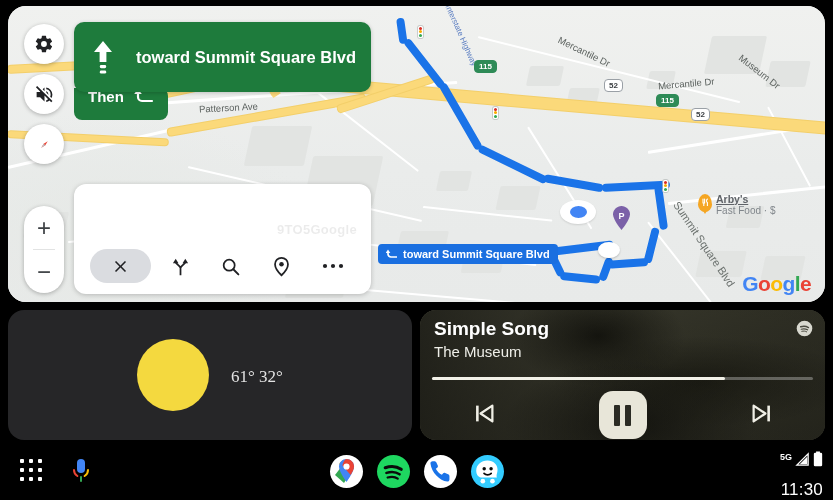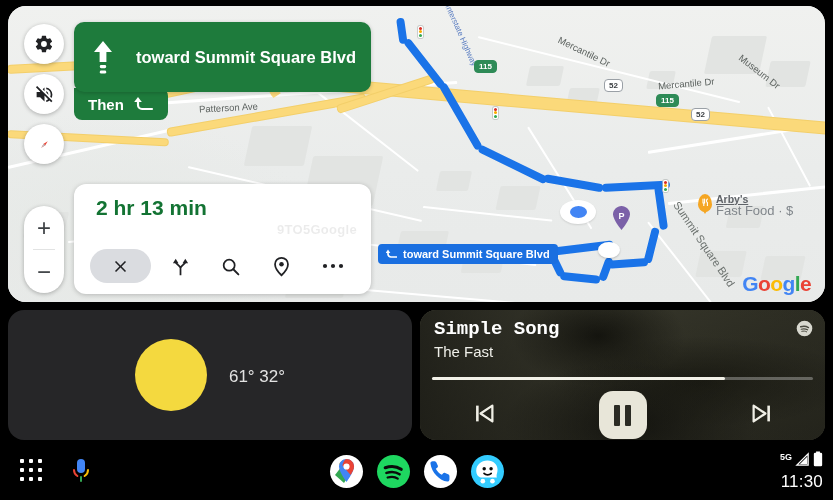--- a/index.html
+++ b/index.html
@@ -141,21 +141,21 @@
     font-size: 16.5px;
     font-weight: bold;
     line-height: 20px;
     margin-left: 20px;
   }
   #then-badge {
     position: absolute; left: 66px; top: 82px;
     height: 32px;
     background: #1e7b3c;
     border-radius: 0 8px 8px 8px;
-    display: flex; align-items: center;
+    display: flex; align-items: flex-start;
     padding: 0 14px 0 14px;
     gap: 10px;
     z-index: 14;
   }
   #then-label { color: #fff; font-size: 15px; font-weight: bold; }
 
   
   #eta-card {
     position: absolute; left: 66px; top: 178px;
     width: 297px; height: 110px;
@@ -215,21 +215,21 @@
   }
   .poi-pin::after {
     content: "";
     position: absolute; left: 50%; top: 12px;
     width: 0; height: 0; transform: translateX(-50%);
     border-left: 5px solid transparent;
     border-right: 5px solid transparent;
     border-top: 8px solid currentColor;
   }
   #arbys-name { color: #5f6368; font-size: 10.5px; font-weight: bold; line-height: 11px; text-decoration: underline; }
-  #arbys-cat { color: #80868b; font-size: 13px; line-height: 11px; }
+  #arbys-cat { color: #80868b; font-size: 10px; line-height: 11px; }
   #user-dot-halo {
     position: absolute; left: 552px; top: 194px;
     width: 36px; height: 24px;
     background: #fff;
     border-radius: 50%;
     z-index: 11;
     display: flex; align-items: center; justify-content: center;
     box-shadow: 0 1px 2px rgba(0,0,0,.12);
   }
   #user-dot { width: 17px; height: 12px; background: #4285f4; border-radius: 50%; }
@@ -263,40 +263,40 @@
   #weather-card {
     position: absolute; left: 8px; top: 310px;
     width: 404px; height: 130px;
     background: #262628;
     border-radius: 16px;
     display: flex; align-items: center; justify-content: center;
     gap: 22px;
   }
   #sun-icon { width: 72px; height: 72px; border-radius: 50%; background: #f4d93f; }
   #temp-main { color: #fff; font-size: 46px; font-weight: bold; line-height: 46px; letter-spacing: -1px; }
-  #temp-hilo { color: #e3e3e3; font-size: 17px; margin-top: 4px; }
+  #temp-hilo { color: #e3e3e3; font-size: 17px; margin-top: 4px; font-family: Liberation Serif, serif; }
 
   
   #media-card {
     position: absolute; left: 420px; top: 310px;
     width: 405px; height: 130px;
     border-radius: 16px;
     overflow: hidden;
     background: #3c3c30;
   }
   #media-art {
     position: absolute; inset: 0;
     background:
       radial-gradient(ellipse 180px 90px at 52% 88%, #14140f 0%, rgba(20,20,15,0) 70%),
       radial-gradient(ellipse 120px 70px at 44% 20%, #14140e 0%, rgba(20,20,14,0) 72%),
       radial-gradient(ellipse 200px 60px at 70% 55%, #1d1d14 0%, rgba(29,29,20,0) 75%),
       linear-gradient(160deg,#4a4a3b 0%, #3a3a2d 48%, #2c2c22 100%);
   }
   #media-scrim { position: absolute; inset: 0; background: linear-gradient(90deg, rgba(20,20,16,.72) 0%, rgba(20,20,16,.25) 45%, rgba(20,20,16,.35) 100%); }
-  #media-title { position: absolute; left: 14px; top: 8px; color: #fff; font-size: 19px; font-weight: bold; font-family: Liberation Mono, monospace; }
+  #media-title { position: absolute; left: 14px; top: 8px; color: #fff; font-size: 19px; font-weight: bold; }
   #media-artist { position: absolute; left: 14px; top: 33px; color: #efefe9; font-size: 15px; }
   #spotify-badge { position: absolute; right: 12px; top: 10px; }
   #progress-track {
     position: absolute; left: 12px; right: 12px; top: 67px;
     height: 3px; background: rgba(255,255,255,.3); border-radius: 2px;
   }
   #progress-fill { height: 3px; background: #f2f1e8; border-radius: 2px; }
   #media-controls {
     position: absolute; left: 0; right: 0; top: 80px;
     height: 50px;
@@ -326,21 +326,21 @@
   #app-drawer-icon s { display: block; width: 4px; height: 4px; background: #fff; border-radius: 1px; }
   #assistant-mic { position: absolute; left: 70px; top: 16px; }
   #dock-apps {
     position: absolute; left: 50%; top: 13px;
     transform: translateX(-50%);
     display: flex; gap: 14px;
   }
   .dock-app { width: 33px; height: 33px; border-radius: 50%; position: relative; overflow: hidden; }
   #status-area { position: absolute; right: 10px; top: 9px; text-align: right; }
   #status-icons { display: flex; align-items: flex-end; justify-content: flex-end; gap: 3px; height: 17px; }
-  #clock { color: #fff; font-size: 17px; margin-top: 4px; letter-spacing: .2px; }
+  #clock { color: #fff; font-size: 17px; margin-top: 12px; letter-spacing: .2px; }
 </style>
 </head>
 <body>
 
 <div id="screen">
 
   <div id="map-card">
     <div id="map-surface">
 
       <div class="bld" style="left:18px;top:206px;width:40px;height:26px;transform:skewX(-14deg)"></div>
@@ -503,21 +503,20 @@
 
     <div id="then-badge">
       <span id="then-label">Then</span>
       <svg width="20" height="16" viewBox="0 0 20 16">
         <path d="M18 13 H8 a4 4 0 0 1 -4 -4 V4" stroke="#fff" stroke-width="2.2" fill="none" stroke-linecap="round"></path>
         <path d="M4 1 L0.2 6 H7.8 Z" fill="#fff"></path>
       </svg>
     </div>
 
     <div id="eta-card">
-      <div id="eta-time">2 hr 13 min</div>
       <div id="watermark">9TO5Google</div>
       <div id="eta-actions">
         <div id="close-pill">
           <svg width="19" height="19" viewBox="0 0 24 24">
             <path d="M19 6.4 17.6 5 12 10.6 6.4 5 5 6.4 10.6 12 5 17.6 6.4 19 12 13.4 17.6 19 19 17.6 13.4 12z" fill="#202124"></path>
           </svg>
         </div>
         <div class="eta-btn" style="margin-left:4px">
           <svg width="21" height="21" viewBox="0 0 24 24">
             <path d="M12 22 V12" stroke="#202124" stroke-width="2" fill="none"></path>
@@ -554,21 +553,21 @@
     <div id="sun-icon"></div>
     <div>
       <div id="temp-hilo">61° 32°</div>
     </div>
   </div>
 
   <div id="media-card">
     <div id="media-art"></div>
     <div id="media-scrim"></div>
     <div id="media-title">Simple Song</div>
-    <div id="media-artist">The Fast</div>
+    <div id="media-artist">The Museum</div>
     <div id="spotify-badge">
       <svg width="17" height="17" viewBox="0 0 24 24">
         <circle cx="12" cy="12" r="11" fill="#d8d8cf"></circle>
         <path d="M6.6 9.6 c3.6 -1.1 8 -.8 11 1.1" stroke="#4a4a40" stroke-width="2" fill="none" stroke-linecap="round"></path>
         <path d="M7.4 13 c3 -.9 6.5 -.6 8.9 .9" stroke="#4a4a40" stroke-width="1.7" fill="none" stroke-linecap="round"></path>
         <path d="M8.2 16 c2.4 -.7 5 -.5 6.9 .7" stroke="#4a4a40" stroke-width="1.4" fill="none" stroke-linecap="round"></path>
       </svg>
     </div>
     <div id="progress-track">
       <div id="progress-fill" style="width: 77%;"></div>

